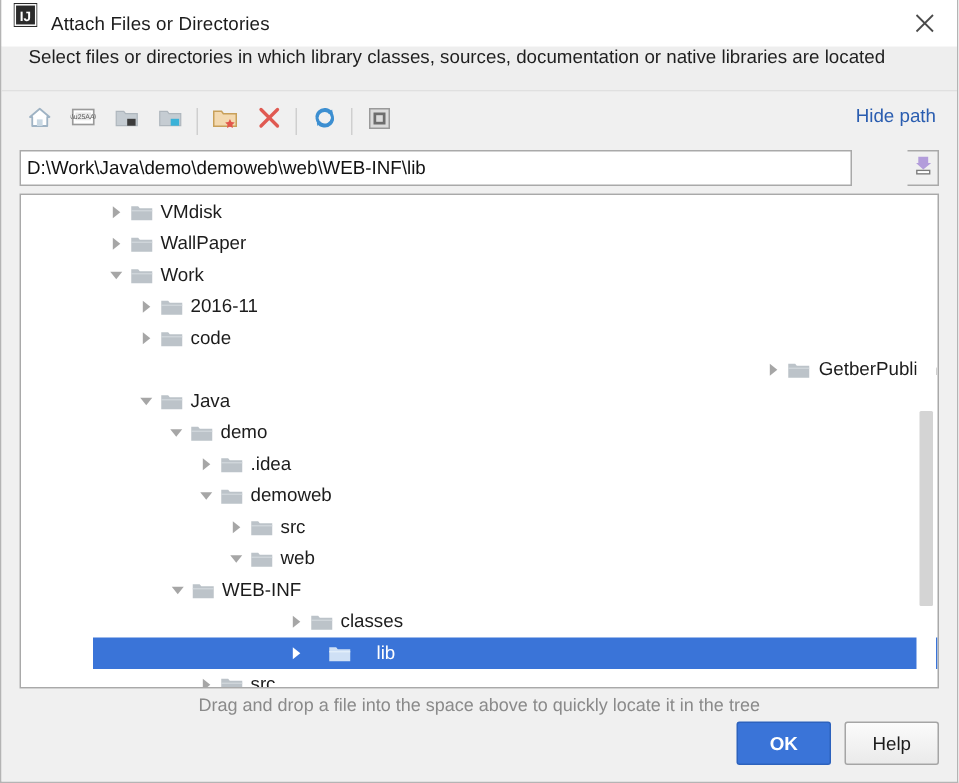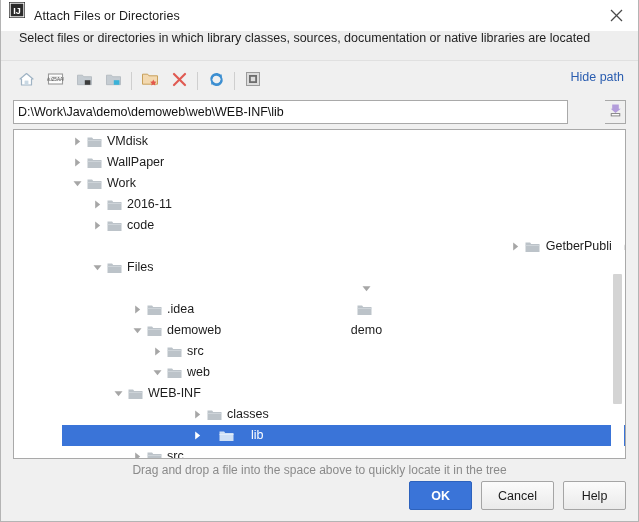--- a/index.html
+++ b/index.html
@@ -489,23 +489,23 @@
               <svg width="9" height="9" viewBox="0 0 9 9">
                 <path d="M0.5 2.2 L8.5 2.2 L4.5 7.2 Z" fill="#a6a6a6"></path>
               </svg>
             </span>
             <span class="folder-ico">
               <svg width="15" height="12" viewBox="0 0 15 12">
                 <path d="M0.5 1.5 h4.6 l1.1 1.4 h8.3 v8 h-14 z" fill="#bcc3c9"></path>
                 <rect x="0.5" y="4.1" width="14" height="0.8" fill="#d3d9de"></rect>
               </svg>
             </span>
-            <span class="node-label">Files</span>
-          </div>
-          <div class="tree-row" style="padding-left: 46px; flex-direction: column;">
+            <span class="node-label">Java</span>
+          </div>
+          <div class="tree-row" style="padding-left: 46px;">
             <span class="twisty">
               <svg width="9" height="9" viewBox="0 0 9 9">
                 <path d="M0.5 2.2 L8.5 2.2 L4.5 7.2 Z" fill="#a6a6a6"></path>
               </svg>
             </span>
             <span class="folder-ico">
               <svg width="15" height="12" viewBox="0 0 15 12">
                 <path d="M0.5 1.5 h4.6 l1.1 1.4 h8.3 v8 h-14 z" fill="#bcc3c9"></path>
                 <rect x="0.5" y="4.1" width="14" height="0.8" fill="#d3d9de"></rect>
               </svg>
@@ -627,18 +627,17 @@
         </div>
       <div class="vscroll">
         <div class="vthumb"></div>
       </div>
     </div>
 
     <div class="hint">Drag and drop a file into the space above to quickly locate it in the tree</div>
 
     <div class="btn-bar">
       <button class="btn primary ok-wide">OK</button>
-      <button class="btn">Cancel</button>
       <button class="btn">Help</button>
     </div>
 
   </div>
 </div>
 
 </body></html>

